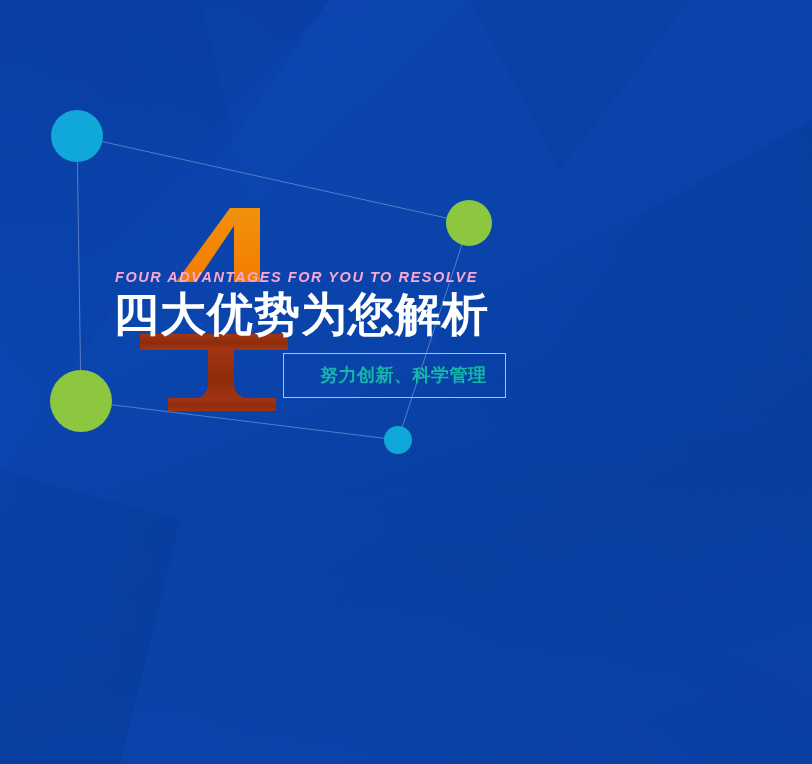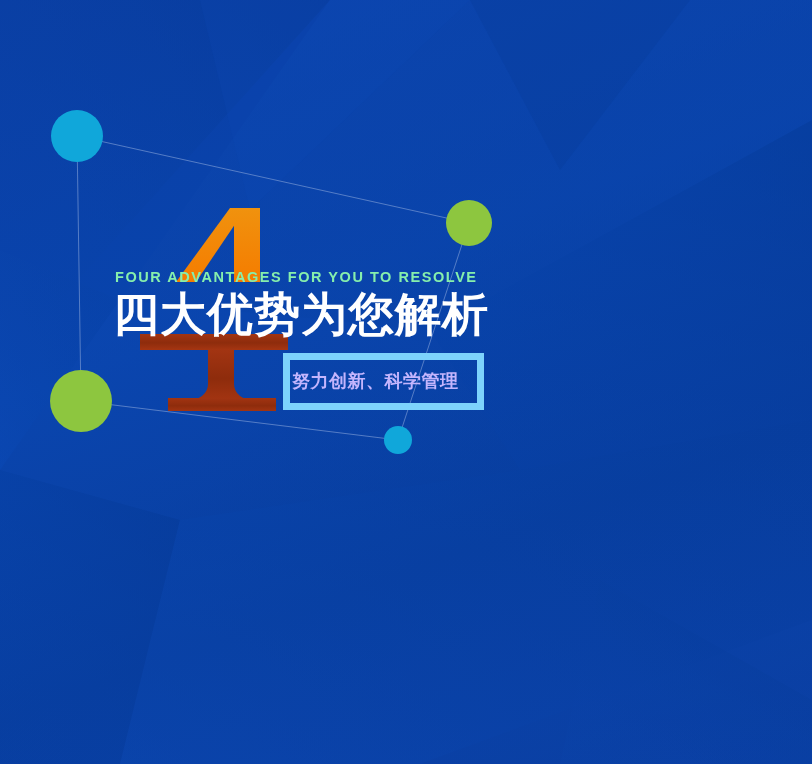--- a/index.html
+++ b/index.html
@@ -49,51 +49,52 @@
   }
 
   
   .text-block {
     position: absolute;
     left: 113px;
     top: 270px;
     width: 640px;
   }
   .eyebrow {
-    color: #86efac;
+    color: #f9a8d4;
     font-size: 14.5px;
     font-weight: 700;
     letter-spacing: 1.55px;
     line-height: 1;
     margin: 0 0 6px 2px;
     white-space: nowrap;
     font-family: "Liberation Sans", "DejaVu Sans", sans-serif;
+    font-style: italic;
   }
   .headline {
     color: #ffffff;
     font-size: 46px;
     font-weight: 700;
     letter-spacing: 1px;
     line-height: 1.05;
     margin: 0;
     white-space: nowrap;
     font-family: Liberation Serif, serif;
   }
   .tagline-row {
     margin-top: 14px;
     margin-left: 170px;
   }
   .tagline-box {
     display: inline-block;
-    border: 7px solid #7dd3fc;
-    color: #c4b5fd;
+    border: 1px solid #7dd3fc;
+    color: #14b8a6;
     font-size: 18px;
     font-weight: 700;
     letter-spacing: 0.5px;
-    padding: 9px 18px 10px 2px;
+    padding: 9px 18px 10px 36px;
     white-space: nowrap;
     font-family: "DejaVu Sans", "Liberation Sans", sans-serif;
   }
 </style>
 </head>
 <body>
 
 <div id="stage">
 
   <div class="bg-base"></div>

